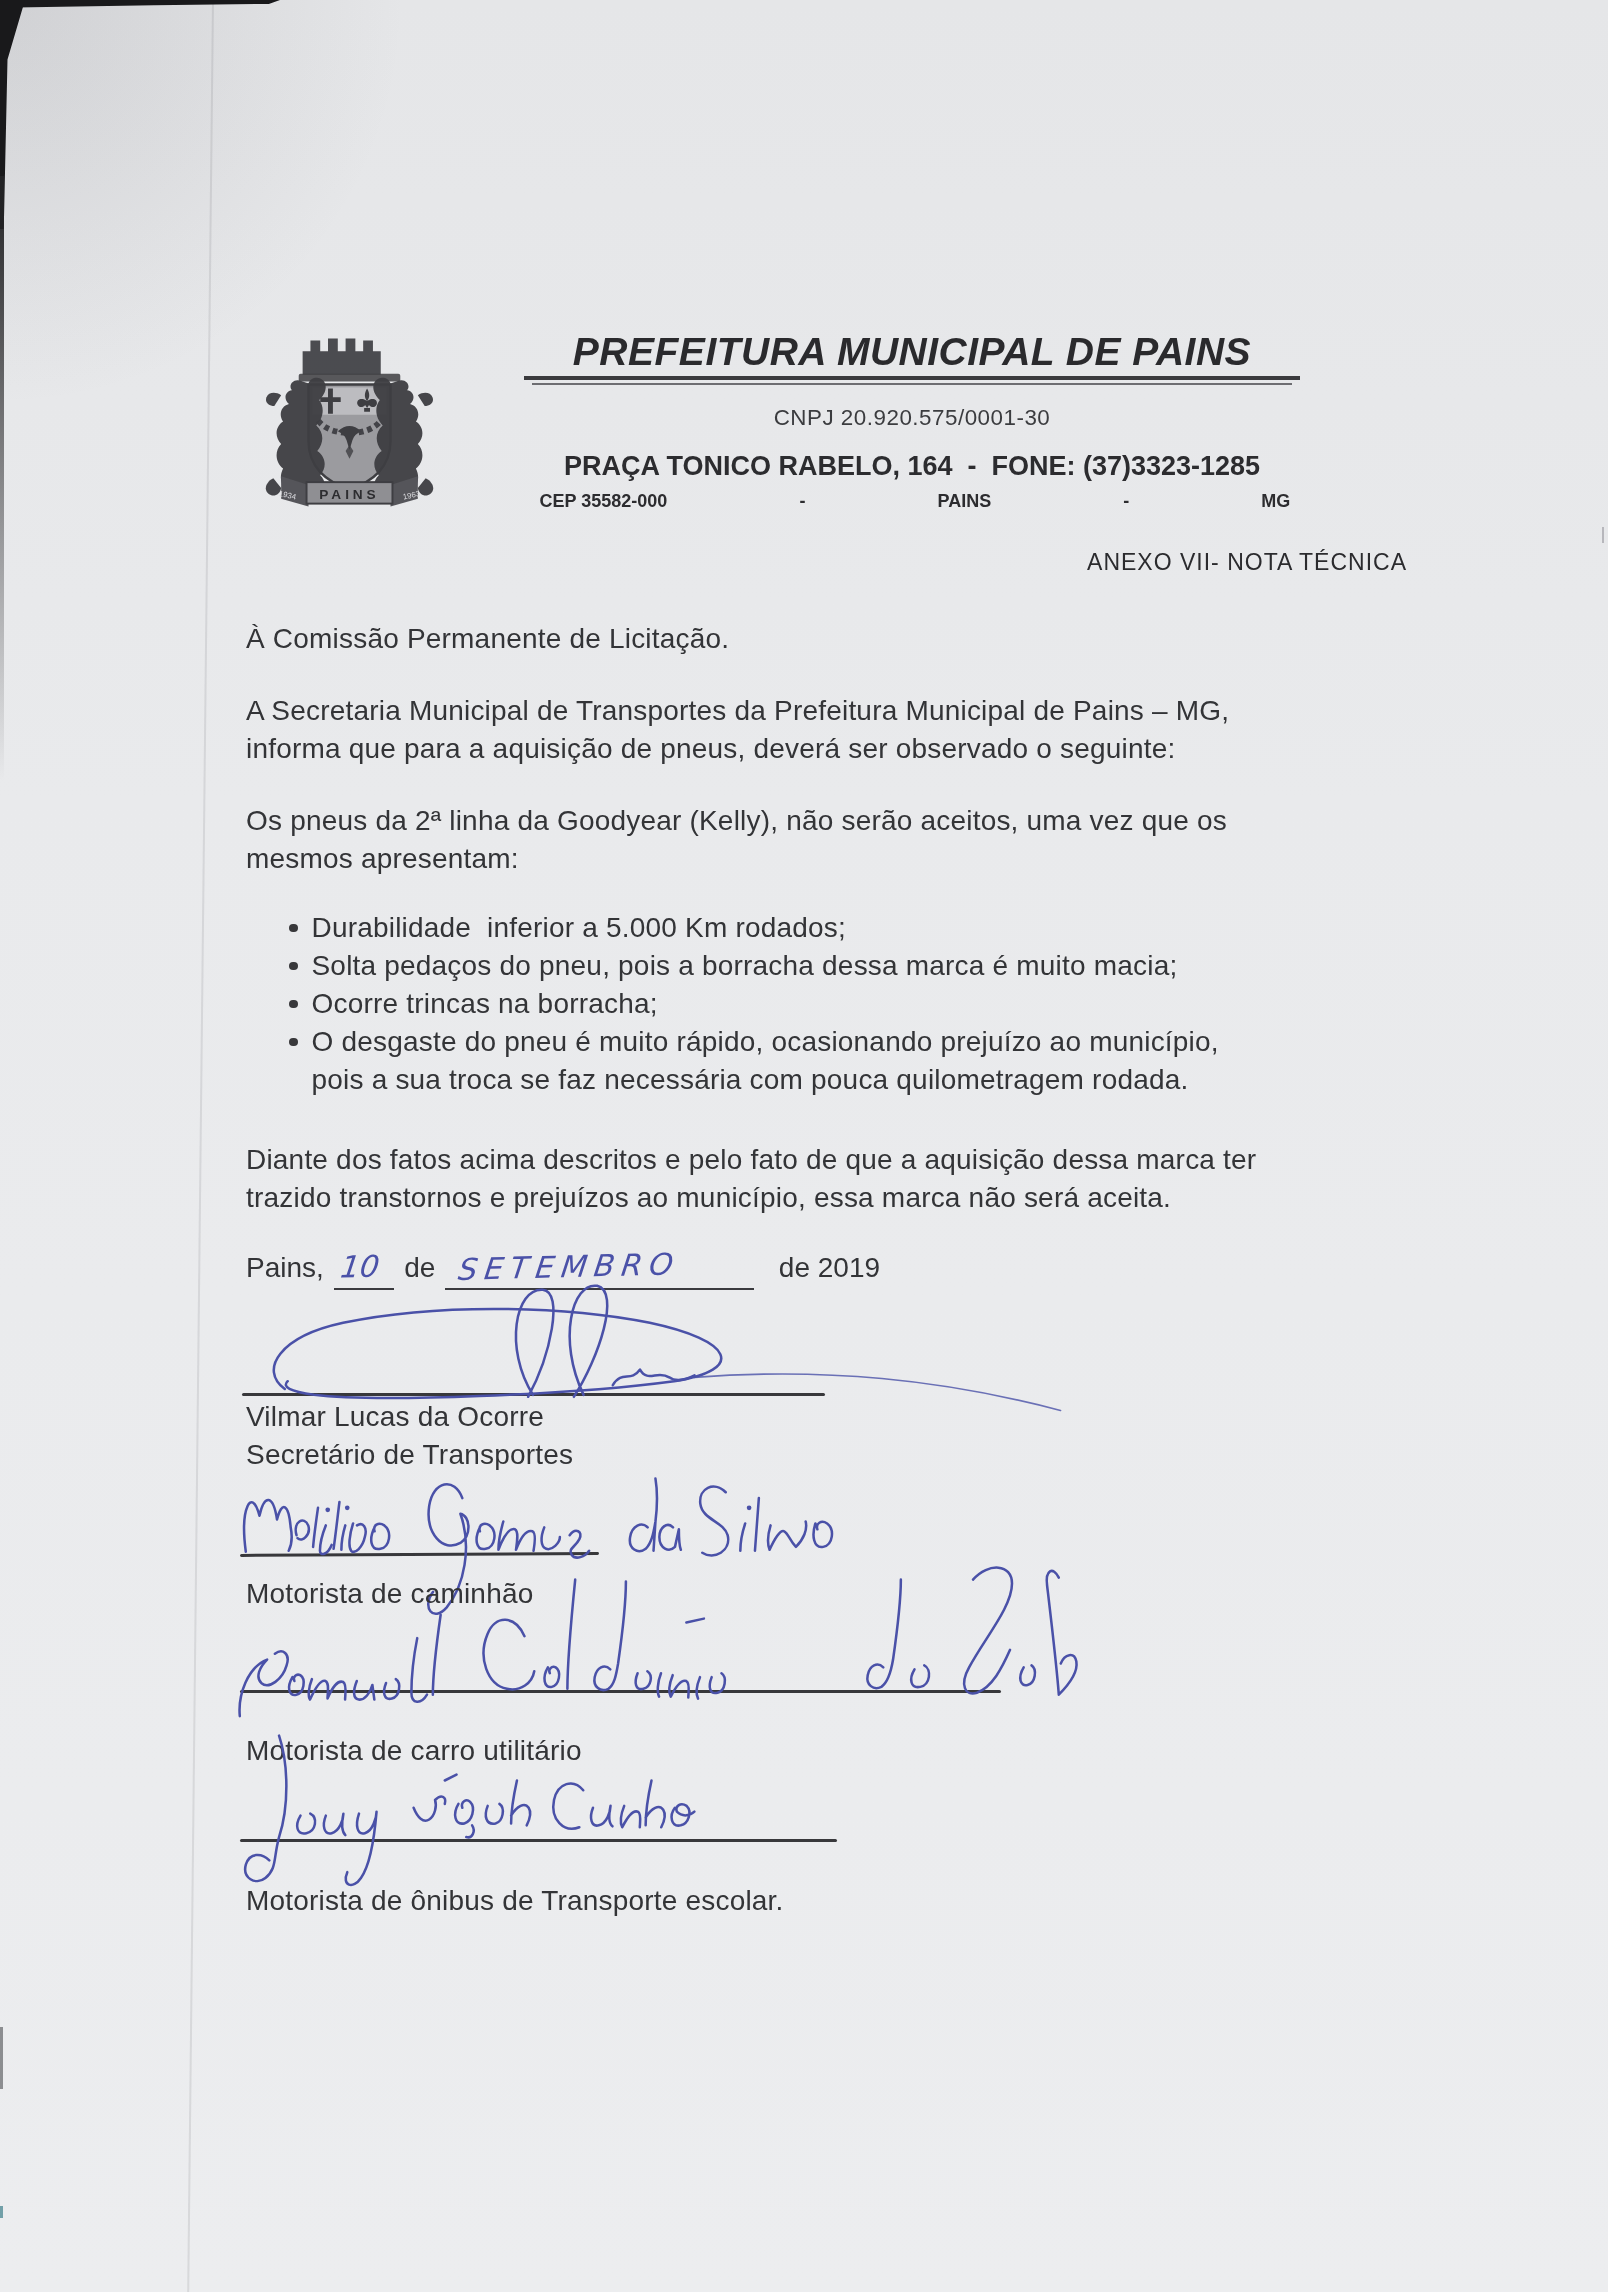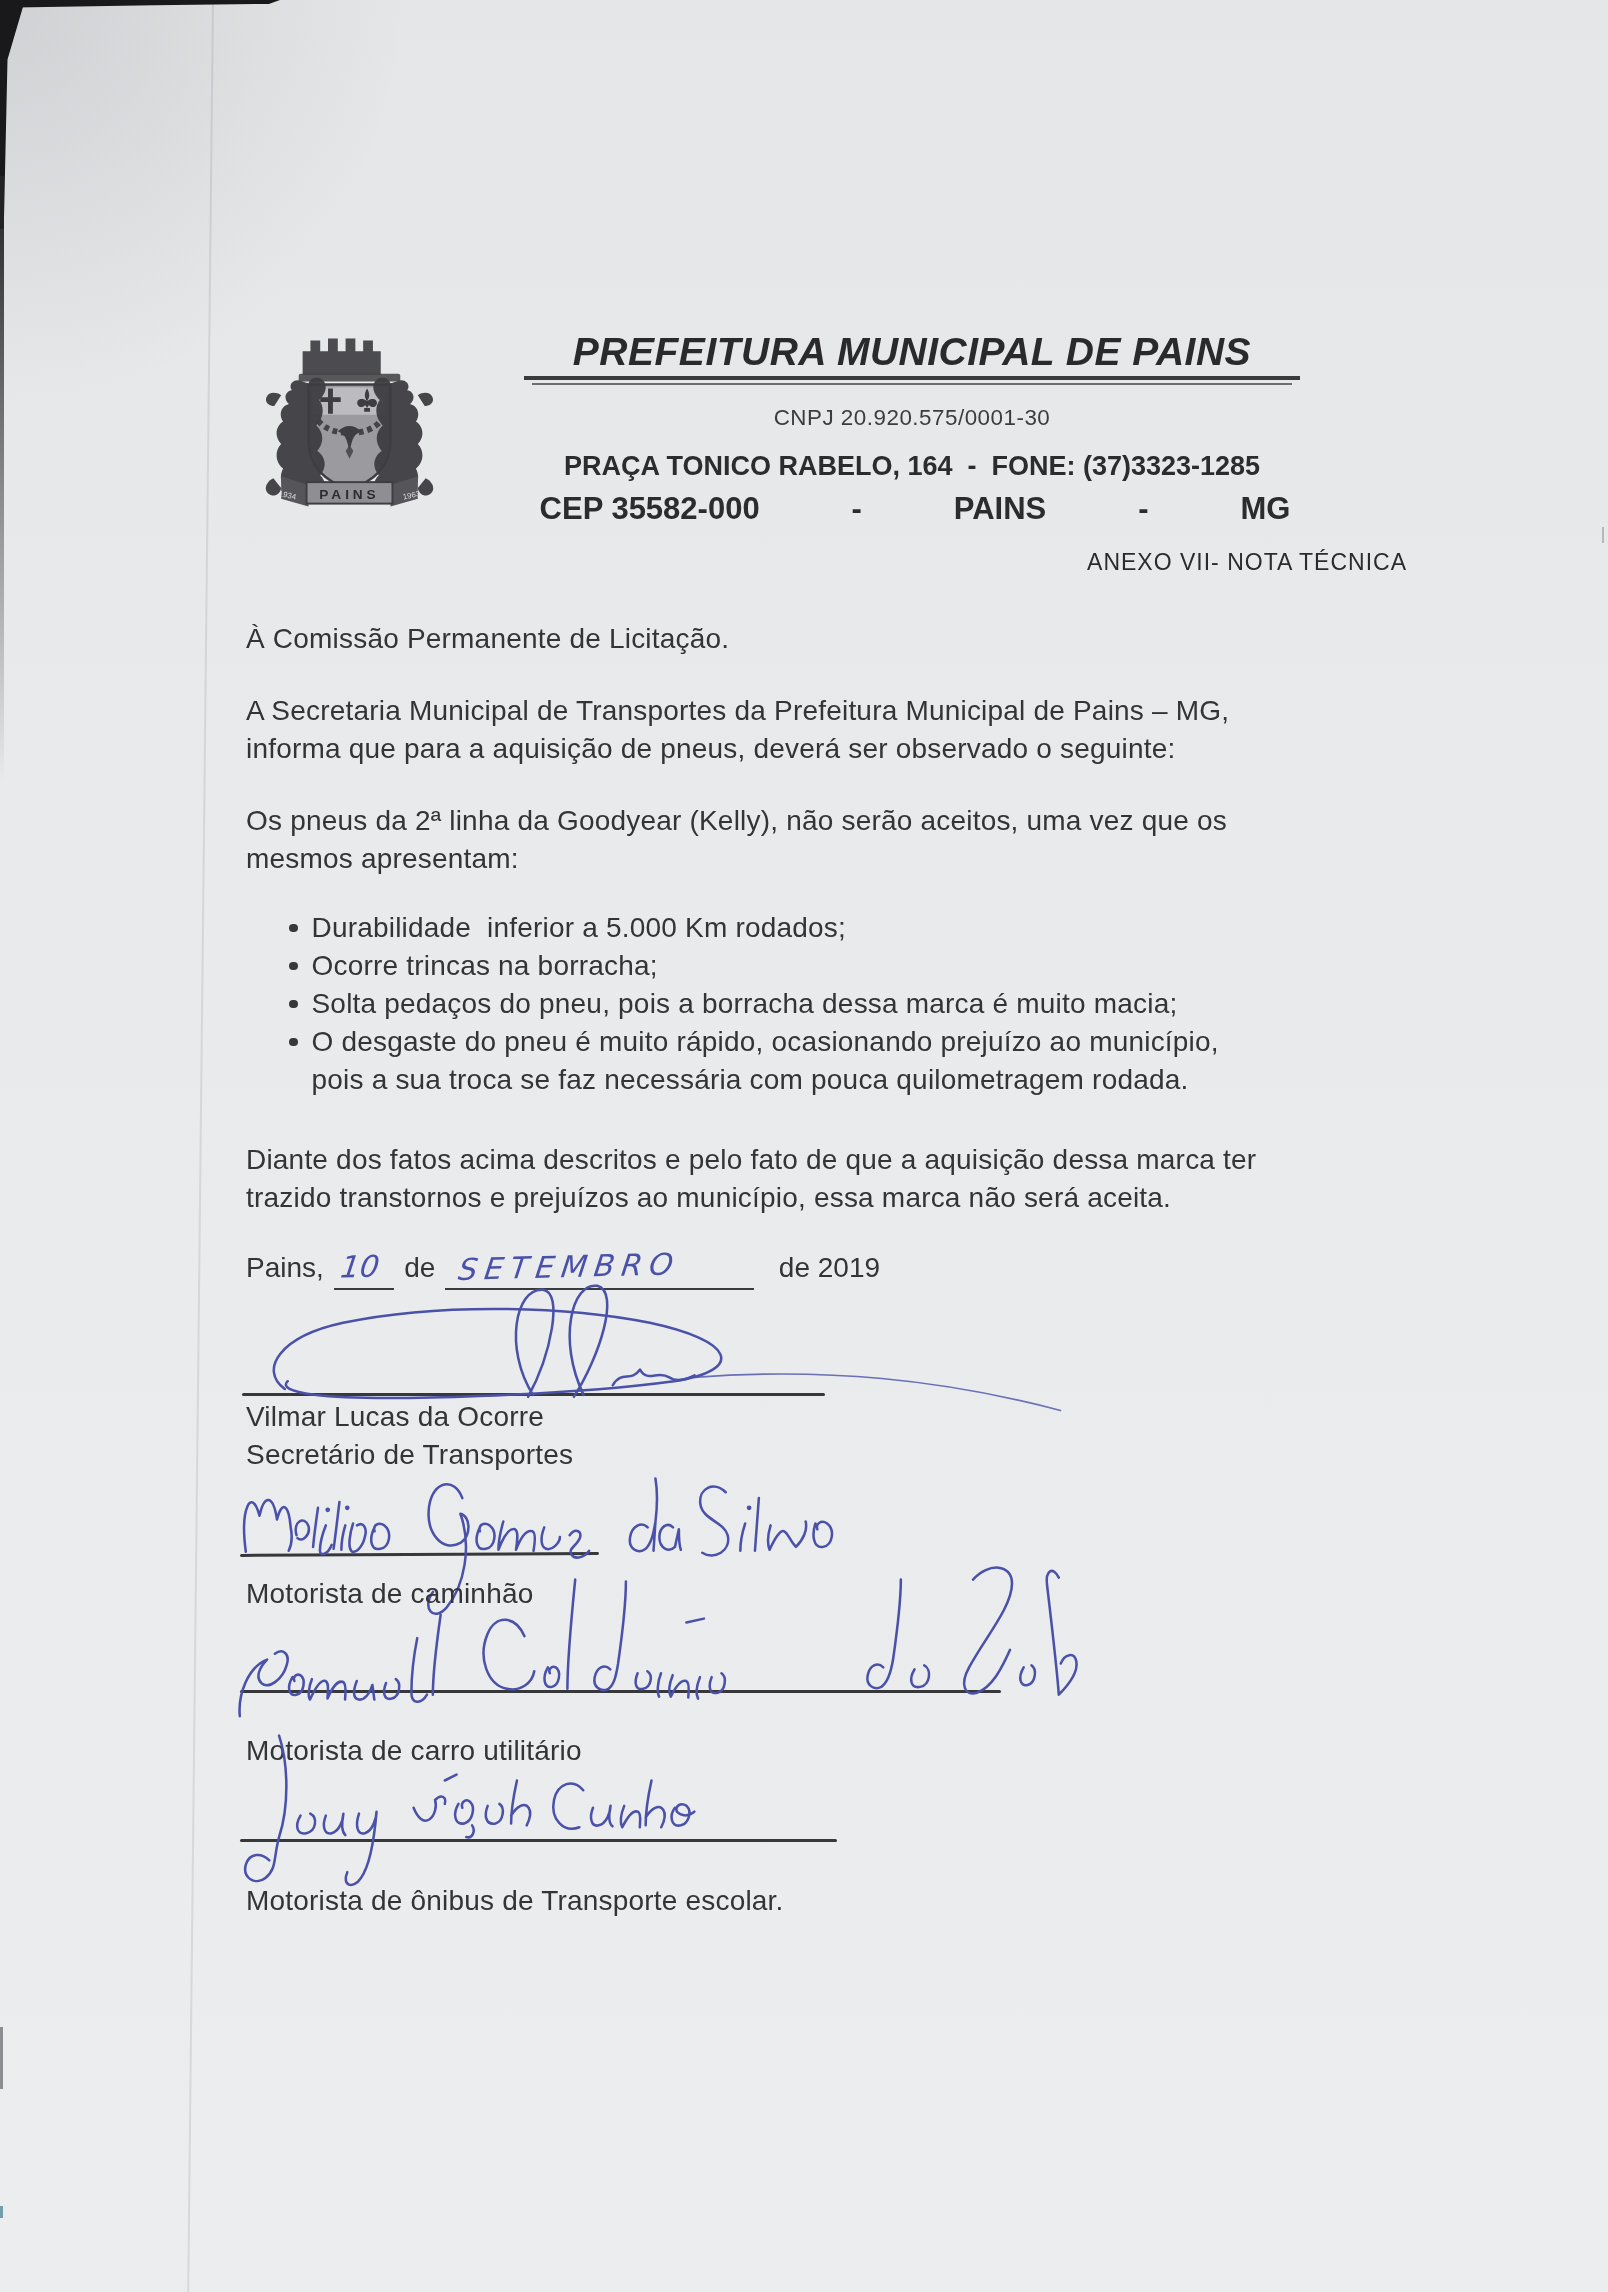--- a/index.html
+++ b/index.html
@@ -26,21 +26,21 @@
   .right-dash{left:1602px;top:527px;width:2px;height:15.6px;background:#b7b7bc;}
   
   .crest{left:244px;top:322px;}
   .hdr-col{left:522px;top:330px;width:780px;text-align:center;}
   .org-name{font-size:39px;font-weight:bold;font-style:italic;letter-spacing:0.5px;
     color:#2a2a2d;white-space:nowrap;}
   .org-rule1{height:3.9px;background:#3a3a3d;margin:2px 2px 0 2px;}
   .org-rule2{height:2px;background:#6d6d71;margin:2.9px 9.8px 0 9.8px;}
   .cnpj{font-size:22.4px;color:#3b3c3f;margin-top:20px;letter-spacing:0.5px;}
   .addr{font-size:27px;font-weight:bold;color:#2c2c2f;margin-top:20px;white-space:pre-wrap;}
-  .cepline{display:flex;justify-content:space-between;font-size:31px;font-weight:bold;
+  .cepline{display:flex;justify-content:space-between;font-size:18px;font-weight:bold;
     color:#2c2c2f;margin-top:8.8px;padding:0 11.7px 0 17.6px;text-align:center;}
   
   .doc-title{left:246px;top:549px;width:1161px;text-align:right;
     font-size:23px;font-weight:normal;letter-spacing:1px;color:#2b2b2e;}
   .para{left:246px;width:1136px;font-size:28px;line-height:38px;
     letter-spacing:0.2px;white-space:pre-wrap;color:#333437;}
   .bullets{left:289px;top:909px;width:1102px;}
   .bullet-row{display:flex;align-items:flex-start;}
   .dot{width:8.8px;height:8.8px;border-radius:50%;background:#38383b;
     margin:14.6px 13.7px 0 0;flex:0 0 8.8px;}
@@ -142,25 +142,25 @@
   <div class="abs para" style="top:802px">Os pneus da 2ª linha da Goodyear (Kelly), não serão aceitos, uma vez que os
 mesmos apresentam:</div>
 
   <div class="abs bullets">
     <div class="bullet-row">
       <span class="dot"></span>
       <span class="bullet-text">Durabilidade  inferior a 5.000 Km rodados;</span>
     </div>
     <div class="bullet-row">
       <span class="dot"></span>
+      <span class="bullet-text">Solta pedaços do pneu, pois a borracha dessa marca é muito macia;</span>
+    </div>
+    <div class="bullet-row">
+      <span class="dot"></span>
       <span class="bullet-text">Ocorre trincas na borracha;</span>
-    </div>
-    <div class="bullet-row">
-      <span class="dot"></span>
-      <span class="bullet-text">Solta pedaços do pneu, pois a borracha dessa marca é muito macia;</span>
     </div>
     <div class="bullet-row">
       <span class="dot"></span>
       <span class="bullet-text">O desgaste do pneu é muito rápido, ocasionando prejuízo ao município,
 pois a sua troca se faz necessária com pouca quilometragem rodada.</span>
     </div>
   </div>
 
   <div class="abs para" style="top:1141px">Diante dos fatos acima descritos e pelo fato de que a aquisição dessa marca ter
 trazido transtornos e prejuízos ao município, essa marca não será aceita.</div>

